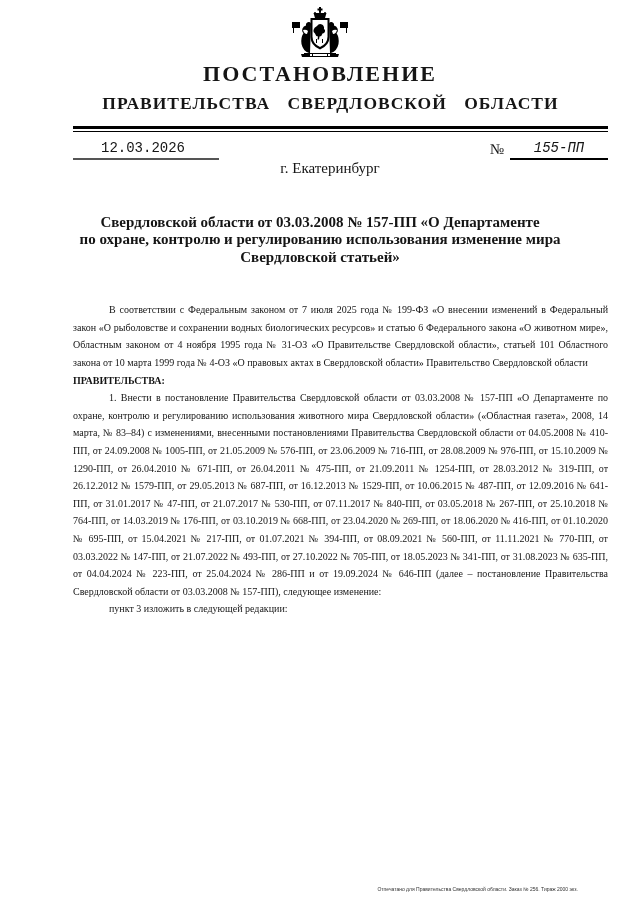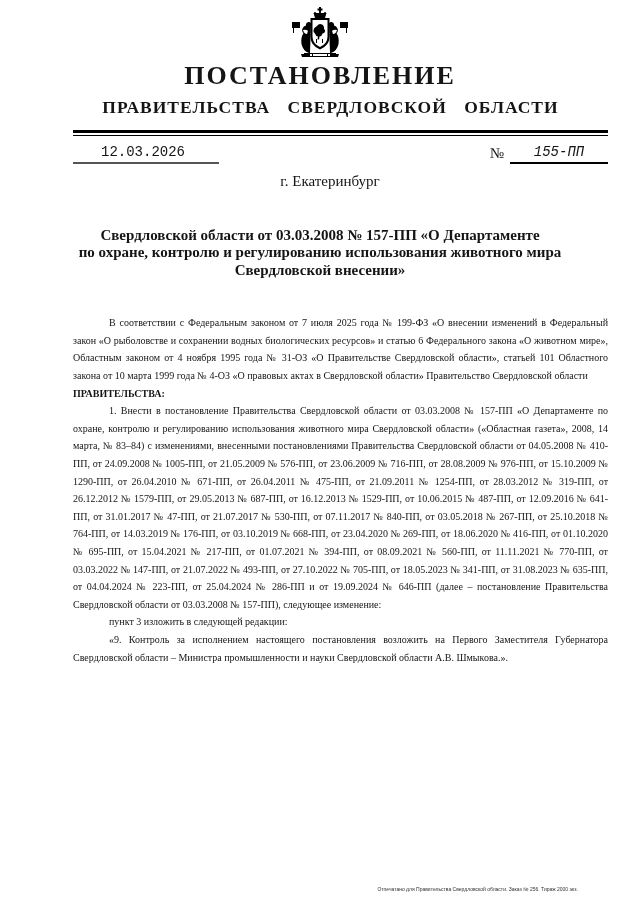--- a/index.html
+++ b/index.html
@@ -13,21 +13,21 @@
     overflow:hidden;
   }
   
   .emblem-wrap{
     display:flex;justify-content:center;
     padding-top:7px;
   }
   .doc-type{
     text-align:center;
     font-weight:bold;
-    font-size:26px;
+    font-size:22px;
     letter-spacing:2px;
     margin-top:2px;
     line-height:1.0;
   }
   .org-name{
     text-align:center;
     font-weight:bold;
     font-size:17.5px;
     letter-spacing:1px;
     word-spacing:12px;
@@ -66,21 +66,20 @@
     border-bottom:2px solid #000;
     text-align:center;
     font-family:"Liberation Mono", monospace;
     font-size:14px;
     padding-bottom:2px;
     font-style:italic;
   }
   .city{
     text-align:center;
     font-size:15px;
-    margin-top:9px;
     padding-left:20px;
   }
   
   .doc-title{
     margin-top:37px;
     text-align:center;
     font-weight:bold;
     font-size:15px;
     line-height:17.6px;
   }
@@ -156,27 +155,26 @@
     <div class="num-cell">
       <span class="num-label">№</span>
       <span class="num-value">155-ПП</span>
     </div>
   </div>
 
   <div class="city">г. Екатеринбург</div>
 
   <div class="doc-title">
       <div>Свердловской области от 03.03.2008 № 157-ПП «О Департаменте</div>
-      <div>по охране, контролю и регулированию использования животного мира</div>
-      <div>Свердловской внесении»</div>
+      <div>по охране, контролю и регулированию использования изменение мира</div>
+      <div>Свердловской статьей»</div>
     </div>
 
   <div class="doc-body">
       <p class="indent ">В соответствии с Федеральным законом от 7 июля 2025 года № 199-ФЗ «О внесении изменений в Федеральный закон «О рыболовстве и сохранении водных биологических ресурсов» и статью 6 Федерального закона «О животном мире», Областным законом от 4 ноября 1995 года № 31-ОЗ «О Правительстве Свердловской области», статьей 101 Областного закона от 10 марта 1999 года № 4-ОЗ «О правовых актах в Свердловской области» Правительство Свердловской области</p>
       <p class="bold">ПРАВИТЕЛЬСТВА:</p>
       <p class="indent ">1. Внести в постановление Правительства Свердловской области от 03.03.2008 № 157-ПП «О Департаменте по охране, контролю и регулированию использования животного мира Свердловской области» («Областная газета», 2008, 14 марта, № 83–84) с изменениями, внесенными постановлениями Правительства Свердловской области от 04.05.2008 № 410-ПП, от 24.09.2008 № 1005-ПП, от 21.05.2009 № 576-ПП, от 23.06.2009 № 716-ПП, от 28.08.2009 № 976-ПП, от 15.10.2009 № 1290-ПП, от 26.04.2010 № 671-ПП, от 26.04.2011 № 475-ПП, от 21.09.2011 № 1254-ПП, от 28.03.2012 № 319-ПП, от 26.12.2012 № 1579-ПП, от 29.05.2013 № 687-ПП, от 16.12.2013 № 1529-ПП, от 10.06.2015 № 487-ПП, от 12.09.2016 № 641-ПП, от 31.01.2017 № 47-ПП, от 21.07.2017 № 530-ПП, от 07.11.2017 № 840-ПП, от 03.05.2018 № 267-ПП, от 25.10.2018 № 764-ПП, от 14.03.2019 № 176-ПП, от 03.10.2019 № 668-ПП, от 23.04.2020 № 269-ПП, от 18.06.2020 № 416-ПП, от 01.10.2020 № 695-ПП, от 15.04.2021 № 217-ПП, от 01.07.2021 № 394-ПП, от 08.09.2021 № 560-ПП, от 11.11.2021 № 770-ПП, от 03.03.2022 № 147-ПП, от 21.07.2022 № 493-ПП, от 27.10.2022 № 705-ПП, от 18.05.2023 № 341-ПП, от 31.08.2023 № 635-ПП, от 04.04.2024 № 223-ПП, от 25.04.2024 № 286-ПП и от 19.09.2024 № 646-ПП (далее – постановление Правительства Свердловской области от 03.03.2008 № 157-ПП), следующее изменение:</p>
       <p class="indent ">пункт 3 изложить в следующей редакции:</p>
-      <p class="indent ">«9. Контроль за исполнением настоящего постановления возложить на Первого Заместителя Губернатора Свердловской области – Министра промышленности и науки Свердловской области А.В. Шмыкова.».</p>
     </div>
 
   <div class="imprint">Отпечатано для Правительства Свердловской области. Заказ № 256. Тираж 2000 экз.</div>
 
 </div>
 
 </body></html>

